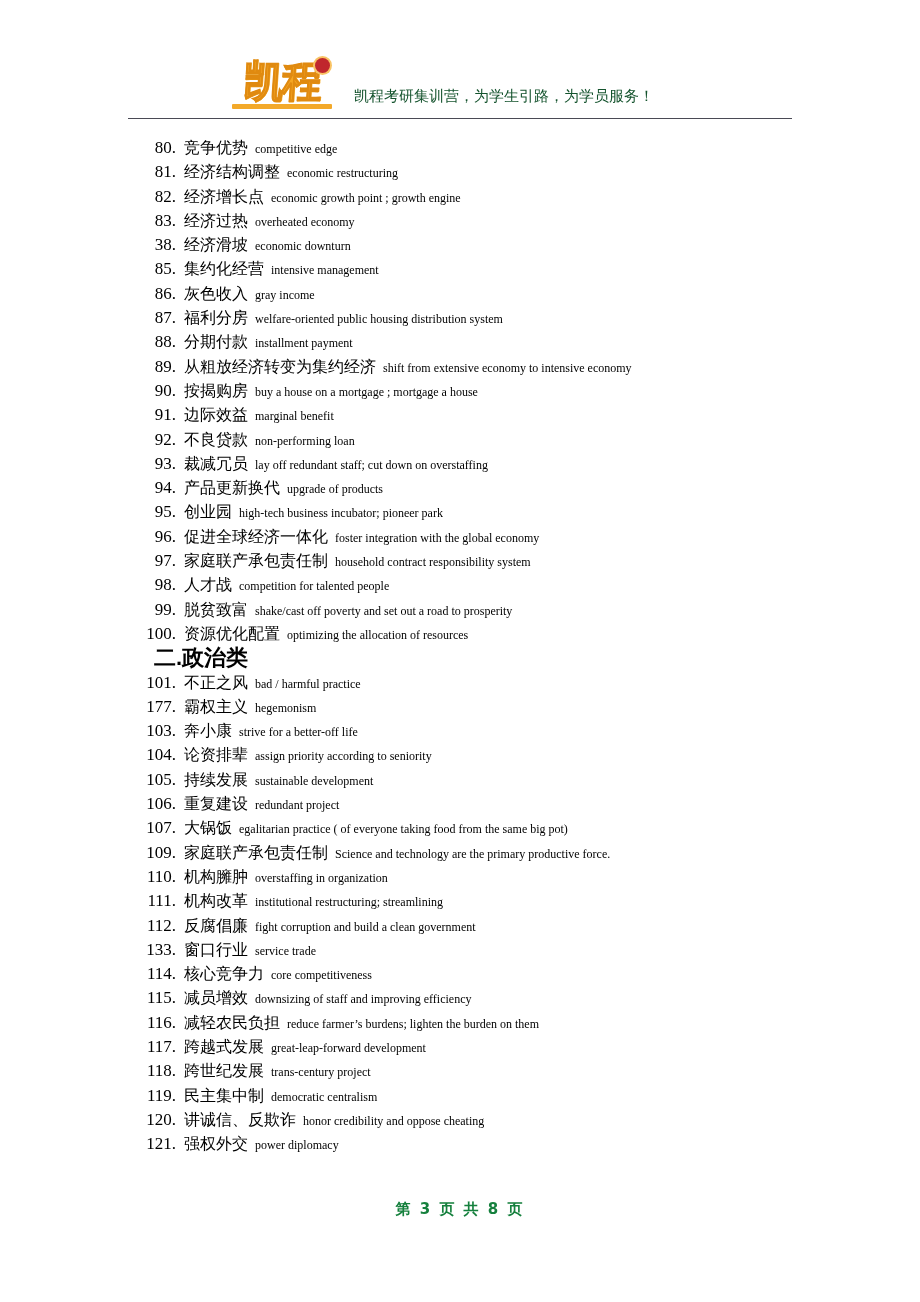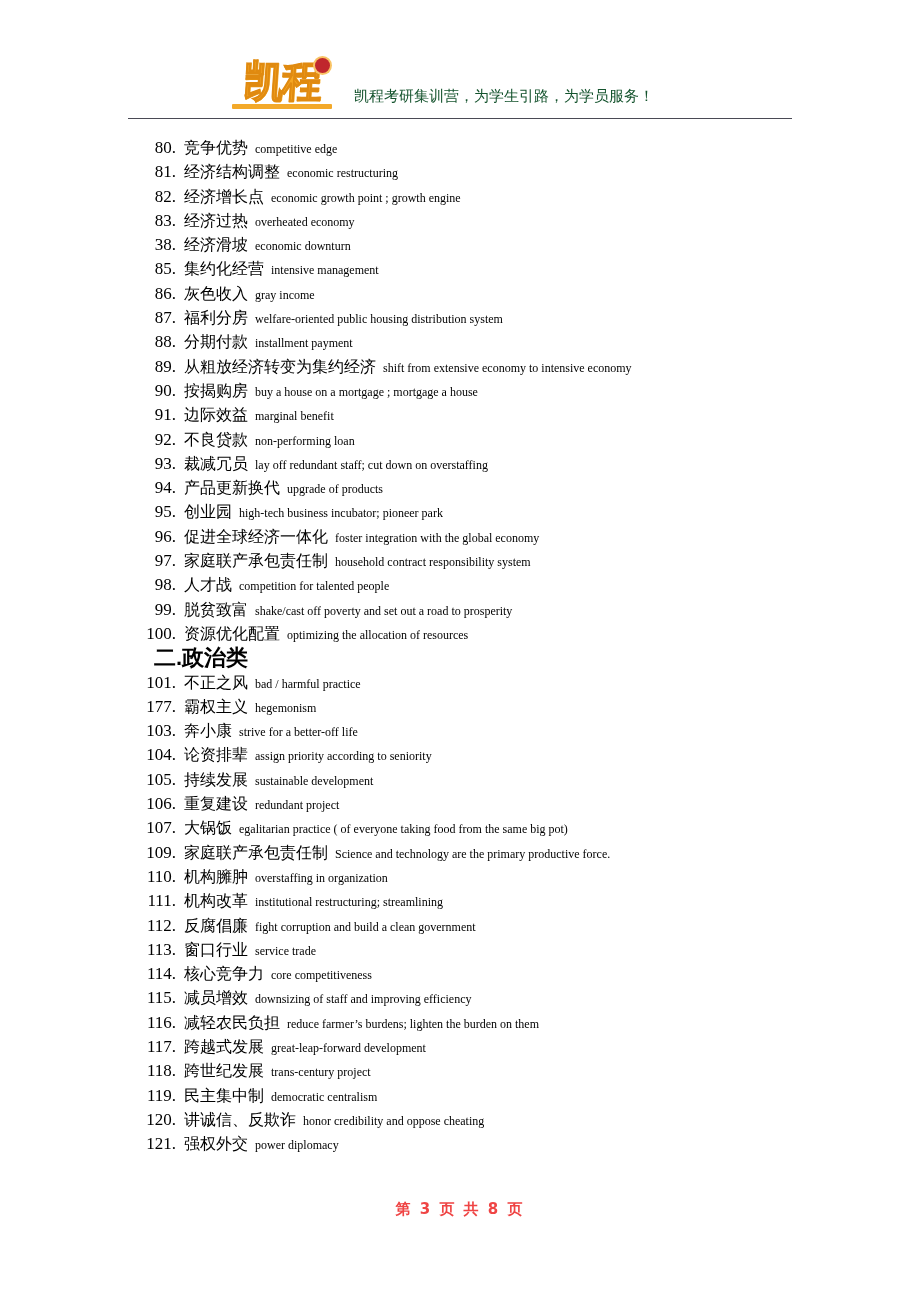--- a/index.html
+++ b/index.html
@@ -155,21 +155,21 @@
   .footer {
     position: absolute;
     left: 0;
     top: 1200px;
     width: 920px;
     text-align: center;
     font-family: "DejaVu Sans", "Liberation Sans", sans-serif;
     font-weight: bold;
     font-size: 15px;
     letter-spacing: 2px;
-    color: #ef4444;
+    color: #15803d;
   }
 </style>
 </head>
 <body>
 
 <div class="page">
 
   <div class="header">
     <div class="header-inner">
       <div class="logo">
@@ -307,21 +307,21 @@
       </div>
       <div class="entry">
         <span class="entry-num">111.</span>
         <span class="entry-body"><span class="entry-cn">机构改革</span><span class="entry-en">institutional restructuring; streamlining</span></span>
       </div>
       <div class="entry">
         <span class="entry-num">112.</span>
         <span class="entry-body"><span class="entry-cn">反腐倡廉</span><span class="entry-en">fight corruption and build a clean government</span></span>
       </div>
       <div class="entry">
-        <span class="entry-num">113.</span>
+        <span class="entry-num">133.</span>
         <span class="entry-body"><span class="entry-cn">窗口行业</span><span class="entry-en">service trade</span></span>
       </div>
       <div class="entry">
         <span class="entry-num">114.</span>
         <span class="entry-body"><span class="entry-cn">核心竞争力</span><span class="entry-en">core competitiveness</span></span>
       </div>
       <div class="entry">
         <span class="entry-num">115.</span>
         <span class="entry-body"><span class="entry-cn">减员增效</span><span class="entry-en">downsizing of staff and improving efficiency</span></span>
       </div>

